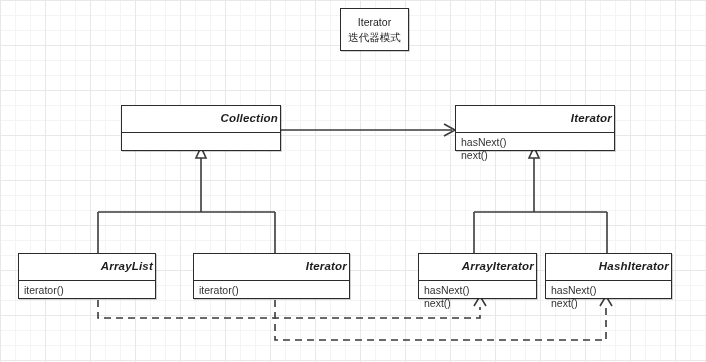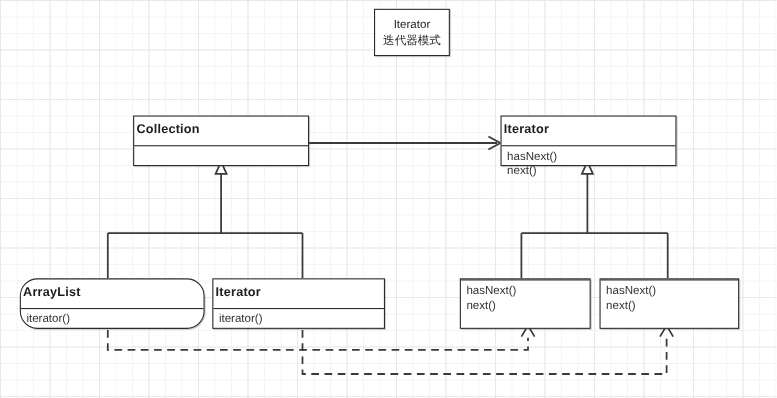--- a/index.html
+++ b/index.html
@@ -24,27 +24,28 @@
   }
   .uml-box {
     position: absolute;
     border: 1.6px solid #2b2b2b;
     background: #ffffff;
     box-sizing: border-box;
     box-shadow: 1px 1px 0 rgba(0,0,0,0.18);
     z-index: 5;
   }
   .uml-title {
-    text-align: left;
+    text-align: right;
     font-weight: bold;
     font-size: 11.5px;
     color: #1d1d1d;
     line-height: 1;
     padding: 7px 2px 7px 2px;
     letter-spacing: 0.2px;
+    font-style: italic;
   }
   .uml-sep {
     border-top: 1.6px solid #2b2b2b;
   }
   .uml-members {
     padding: 3px 5px 4px 5px;
   }
   .uml-member {
     font-size: 10.5px;
     color: #333333;
@@ -152,45 +153,47 @@
 
   <div class="uml-box" style="left:455px; top:105px; width:160px; height:46px;">
     <div class="uml-title">Iterator</div>
     <div class="uml-sep"></div>
     <div class="uml-members">
       <div class="uml-member">hasNext()</div>
       <div class="uml-member">next()</div>
     </div>
   </div>
 
-  <div class="uml-box" style="left:18px; top:253px; width:168px; height:46px;border-radius:16px;">
+  <div class="uml-box" style="left:18px; top:253px; width:138px; height:46px;">
     <div class="uml-title">ArrayList</div>
     <div class="uml-sep"></div>
     <div class="uml-members">
       <div class="uml-member">iterator()</div>
     </div>
   </div>
 
   <div class="uml-box" style="left:193px; top:253px; width:157px; height:46px;">
     <div class="uml-title">Iterator</div>
     <div class="uml-sep"></div>
     <div class="uml-members">
       <div class="uml-member">iterator()</div>
     </div>
   </div>
 
   <div class="uml-box" style="left:418px; top:253px; width:119px; height:46px;">
+    <div class="uml-title">ArrayIterator</div>
     <div class="uml-sep"></div>
     <div class="uml-members">
       <div class="uml-member">hasNext()</div>
       <div class="uml-member">next()</div>
     </div>
   </div>
 
   <div class="uml-box" style="left:545px; top:253px; width:127px; height:46px;">
+    <div class="uml-title">HashIterator</div>
     <div class="uml-sep"></div>
     <div class="uml-members">
       <div class="uml-member">hasNext()</div>
       <div class="uml-member">next()</div>
     </div>
   </div>
 
 </div>
 
 </body></html>

